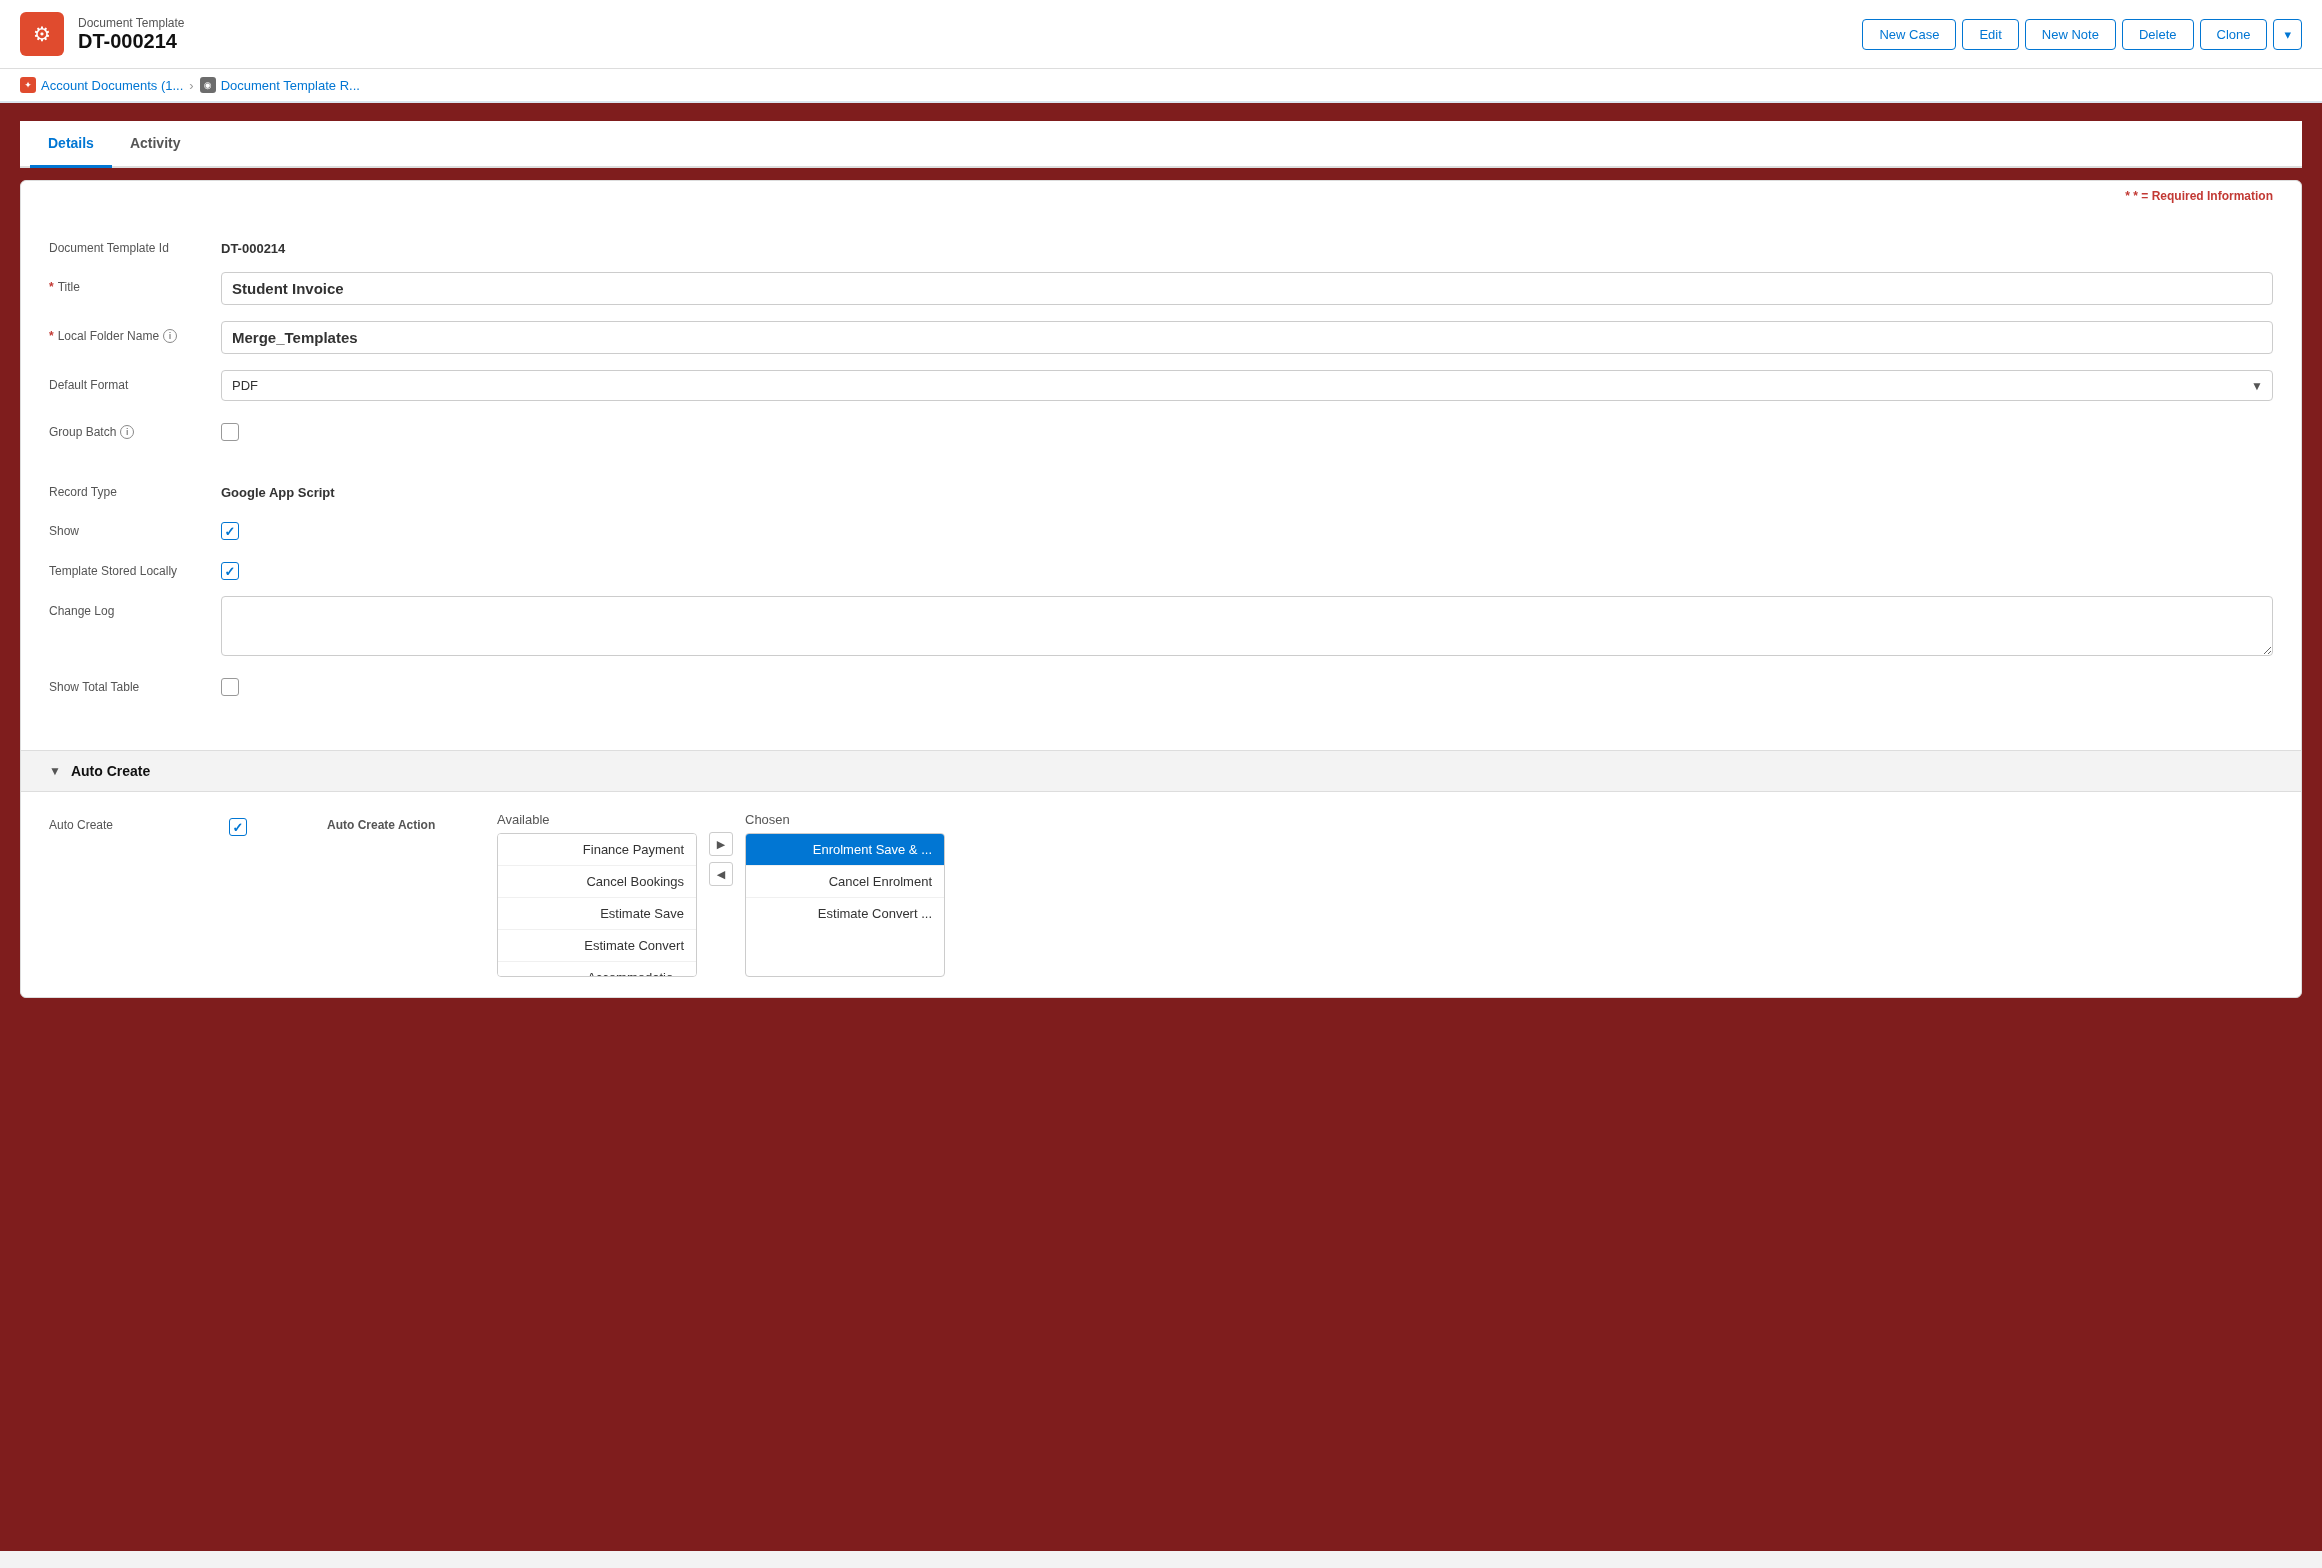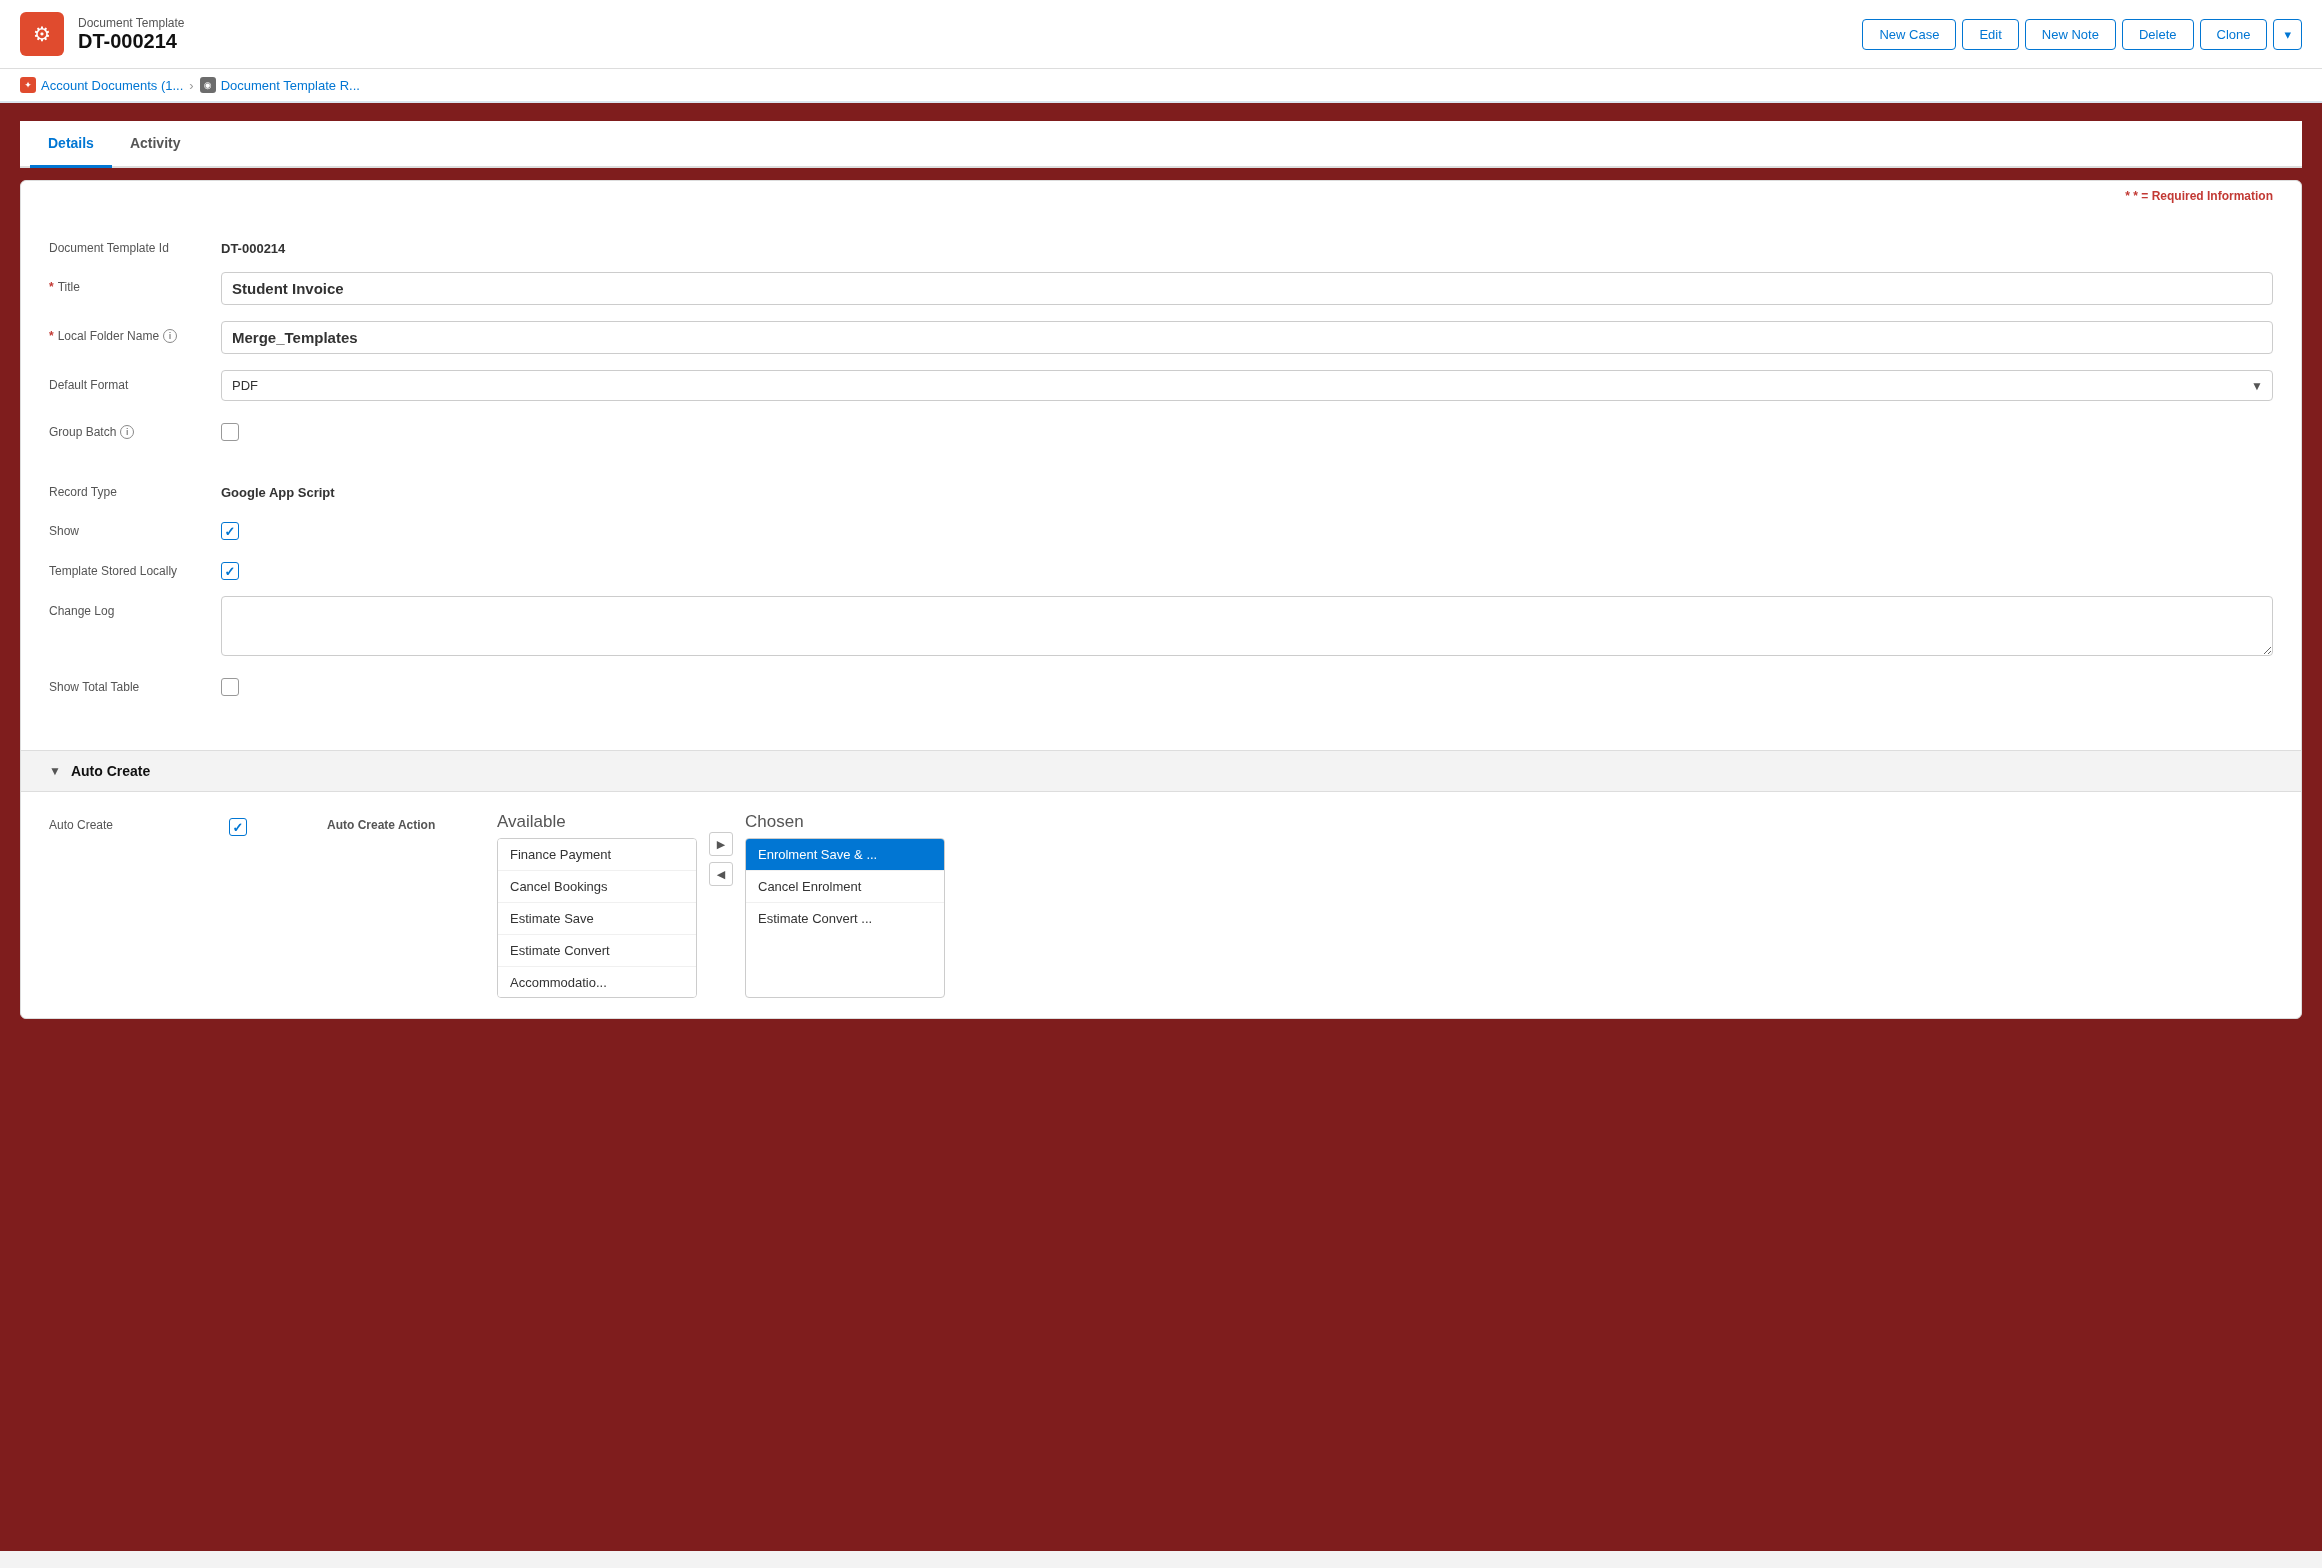--- a/index.html
+++ b/index.html
@@ -166,25 +166,25 @@
     .auto-create-action-label {
       font-size: 12px; color: #555; font-weight: 700; padding-top: 6px;
       min-width: 150px;
     }
 
     
     .dual-listbox {
       display: flex; align-items: flex-start; gap: 8px; flex: 1;
     }
     .listbox-container { display: flex; flex-direction: column; gap: 4px; }
-    .listbox-label { font-size: 17px; color: #555; margin-bottom: 2px; }
+    .listbox-label { font-size: 13px; color: #555; margin-bottom: 2px; }
     .listbox {
-      width: 200px; height: 160px;
+      width: 200px; height: 144px;
       border: 1px solid #ccc; border-radius: 4px;
-      overflow-y: auto; background: #fff;
+      overflow-y: auto; background: #fff; text-align: right;
     }
     .listbox-item {
       padding: 8px 12px; font-size: 13px; color: #333; cursor: pointer;
       border-bottom: 1px solid #f0f0f0;
     }
     .listbox-item:last-child { border-bottom: none; }
     .listbox-item.selected { background: #0176d3; color: #fff; }
     .listbox-arrows {
       display: flex; flex-direction: column; gap: 6px;
       justify-content: center; padding: 0 4px; margin-top: 20px;

